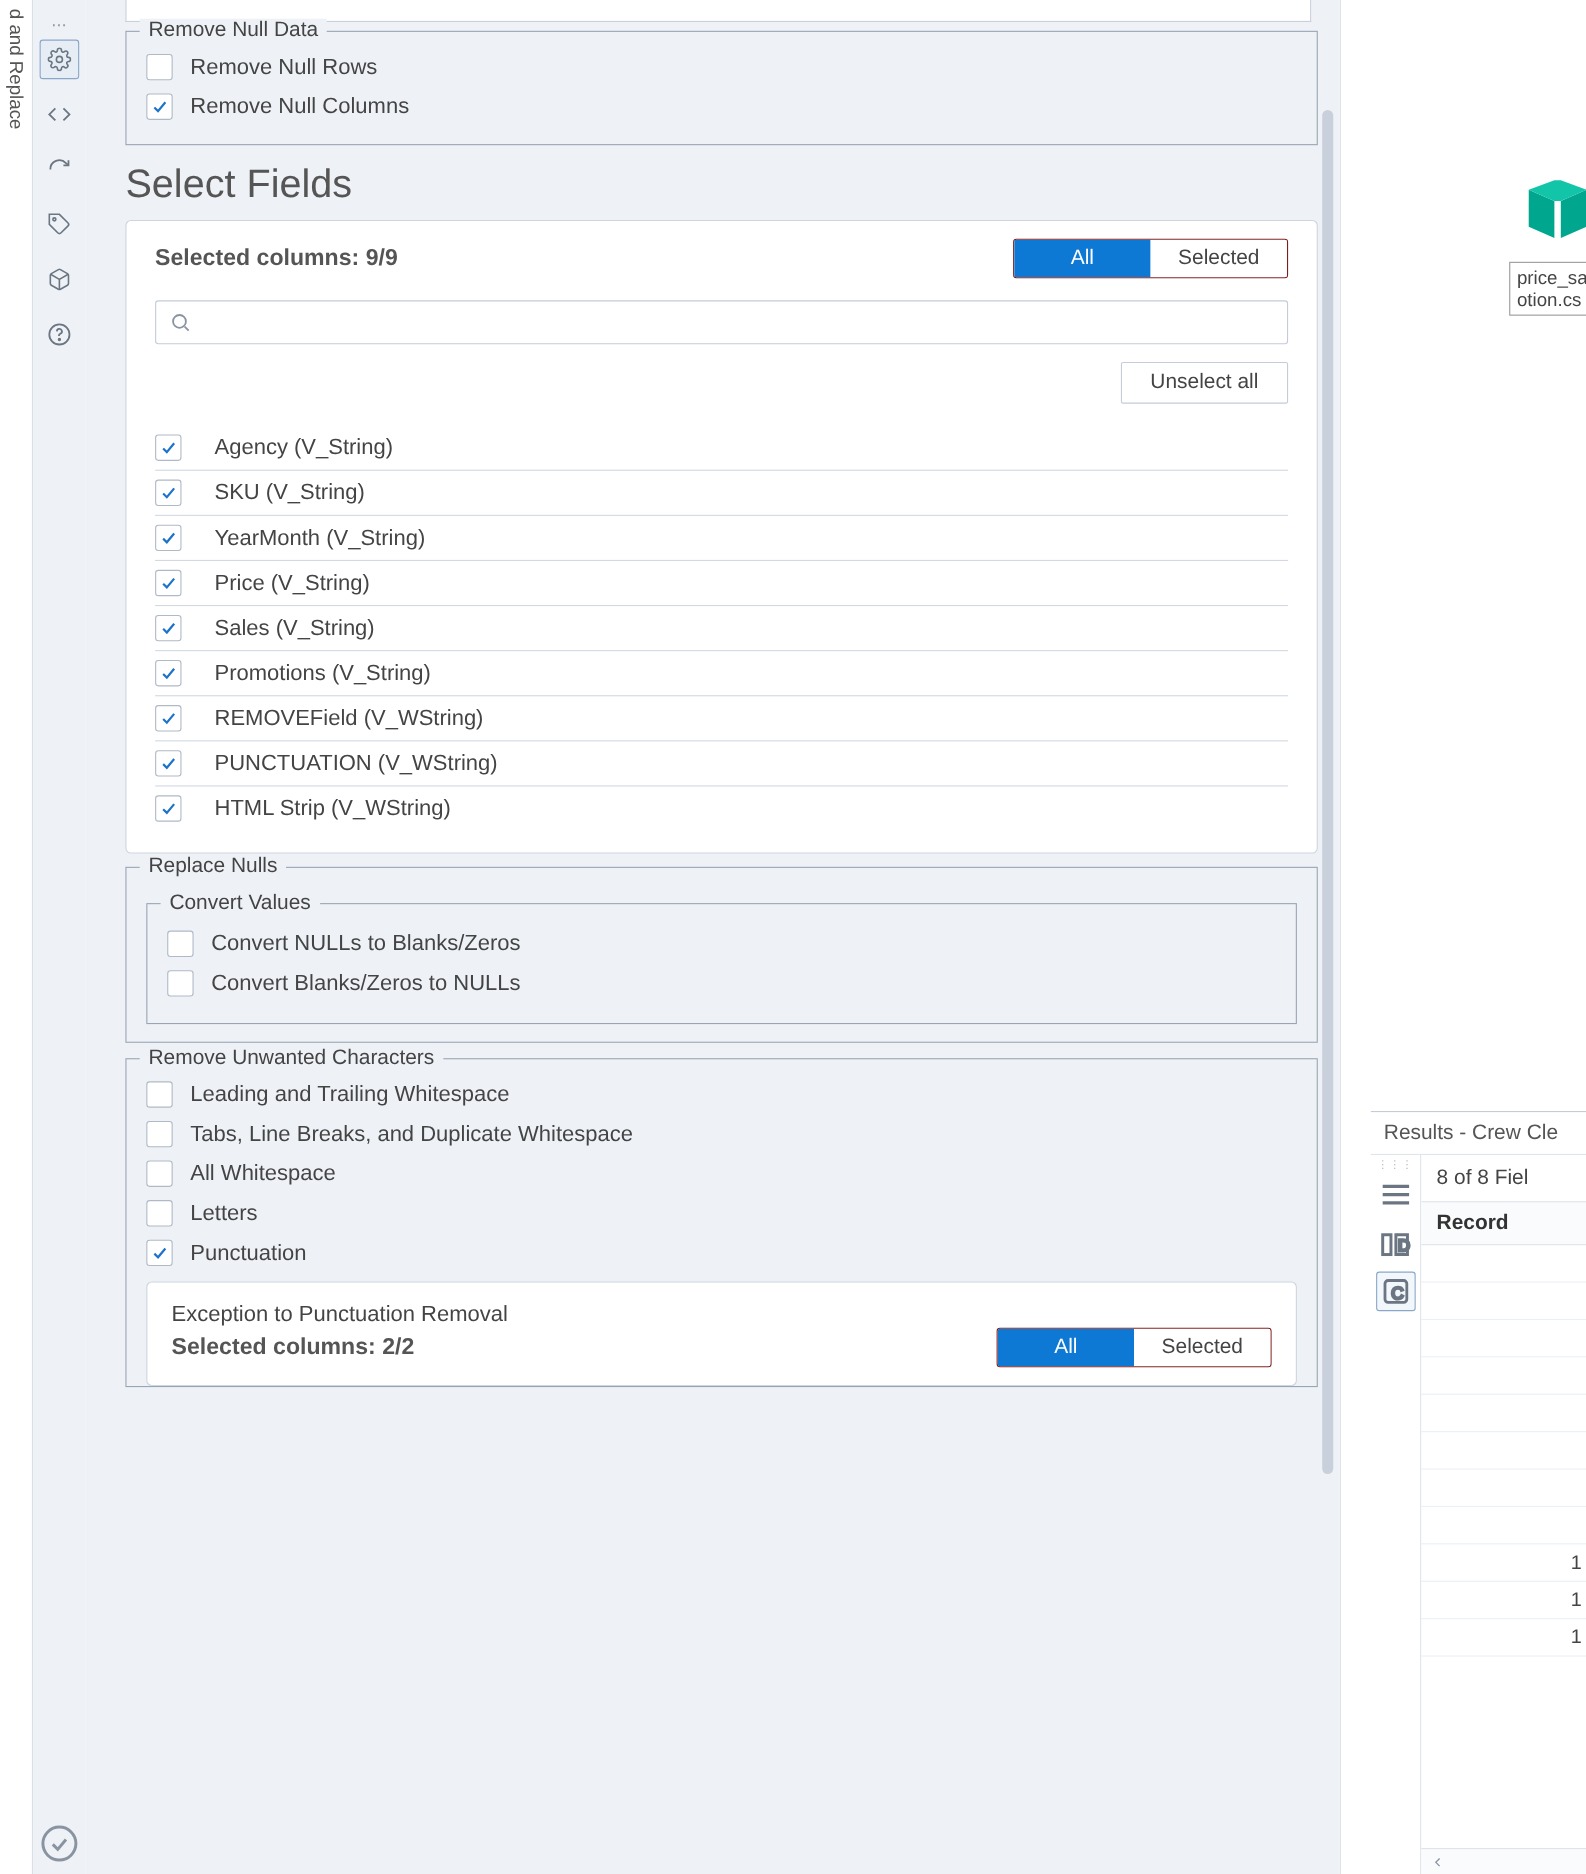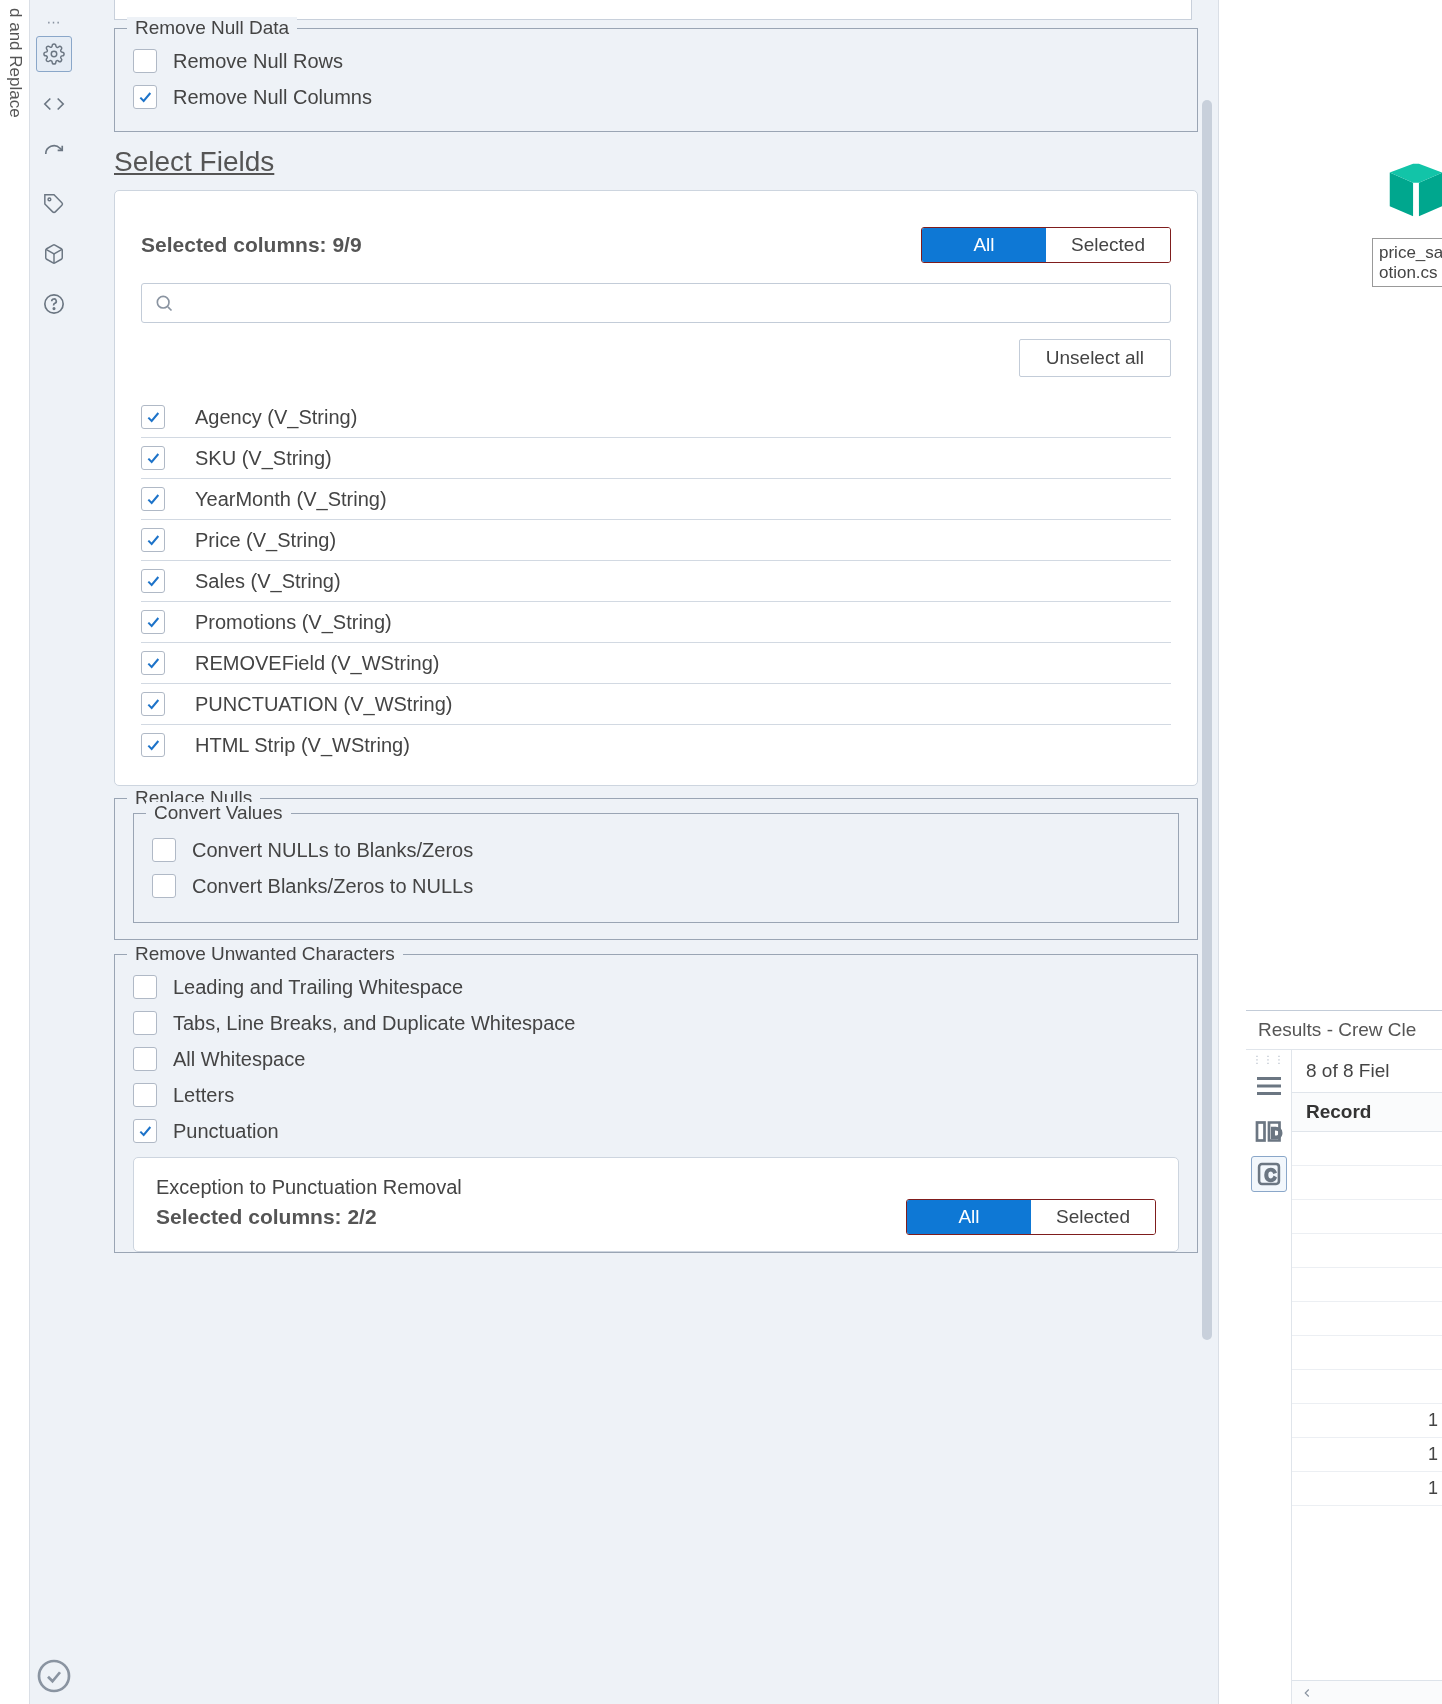--- a/index.html
+++ b/index.html
@@ -118,33 +118,32 @@
     display: flex; align-items: center; justify-content: center;
     cursor: pointer;
     flex-shrink: 0;
   }
   .chk.checked svg { display: block; }
   .chk svg { display: none; width: 16px; height: 16px; }
   .chk-label { font-size: 20px; color: #444; }
 
   
   .section-title {
-    font-size: 28px;
+    font-size: 36px;
     font-weight: 400;
     color: #555;
     margin: 8px 0 12px 0;
-    text-decoration: underline;
   }
 
   
   .card {
     background: #fff;
     border: 1px solid #cdd5df;
     border-radius: 5px;
-    padding: 36px 26px 20px 26px;
+    padding: 16px 26px 20px 26px;
     margin-bottom: 12px;
   }
   .card-header {
     display: flex;
     justify-content: space-between;
     align-items: center;
     margin-bottom: 20px;
   }
   .card-header-label {
     font-size: 21px;
@@ -202,21 +201,21 @@
     align-items: center;
     padding: 8px 0;
     border-bottom: 1px solid #d2d9e2;
   }
   .field-row:last-child { border-bottom: none; }
   .field-label { font-size: 20px; color: #444; margin-left: 14px; }
 
   .nested {
     border: 1px solid #9aa5b4;
     padding: 18px 18px 18px 18px;
-    margin-top: 0;
+    margin-top: 18px;
     position: relative;
     background: inherit;
   }
   .nested .fset-legend { background: inherit; }
 
   
   .right-strip {
     width: 28px;
     background: #fff;
     border-left: 1px solid #dadfe6;

